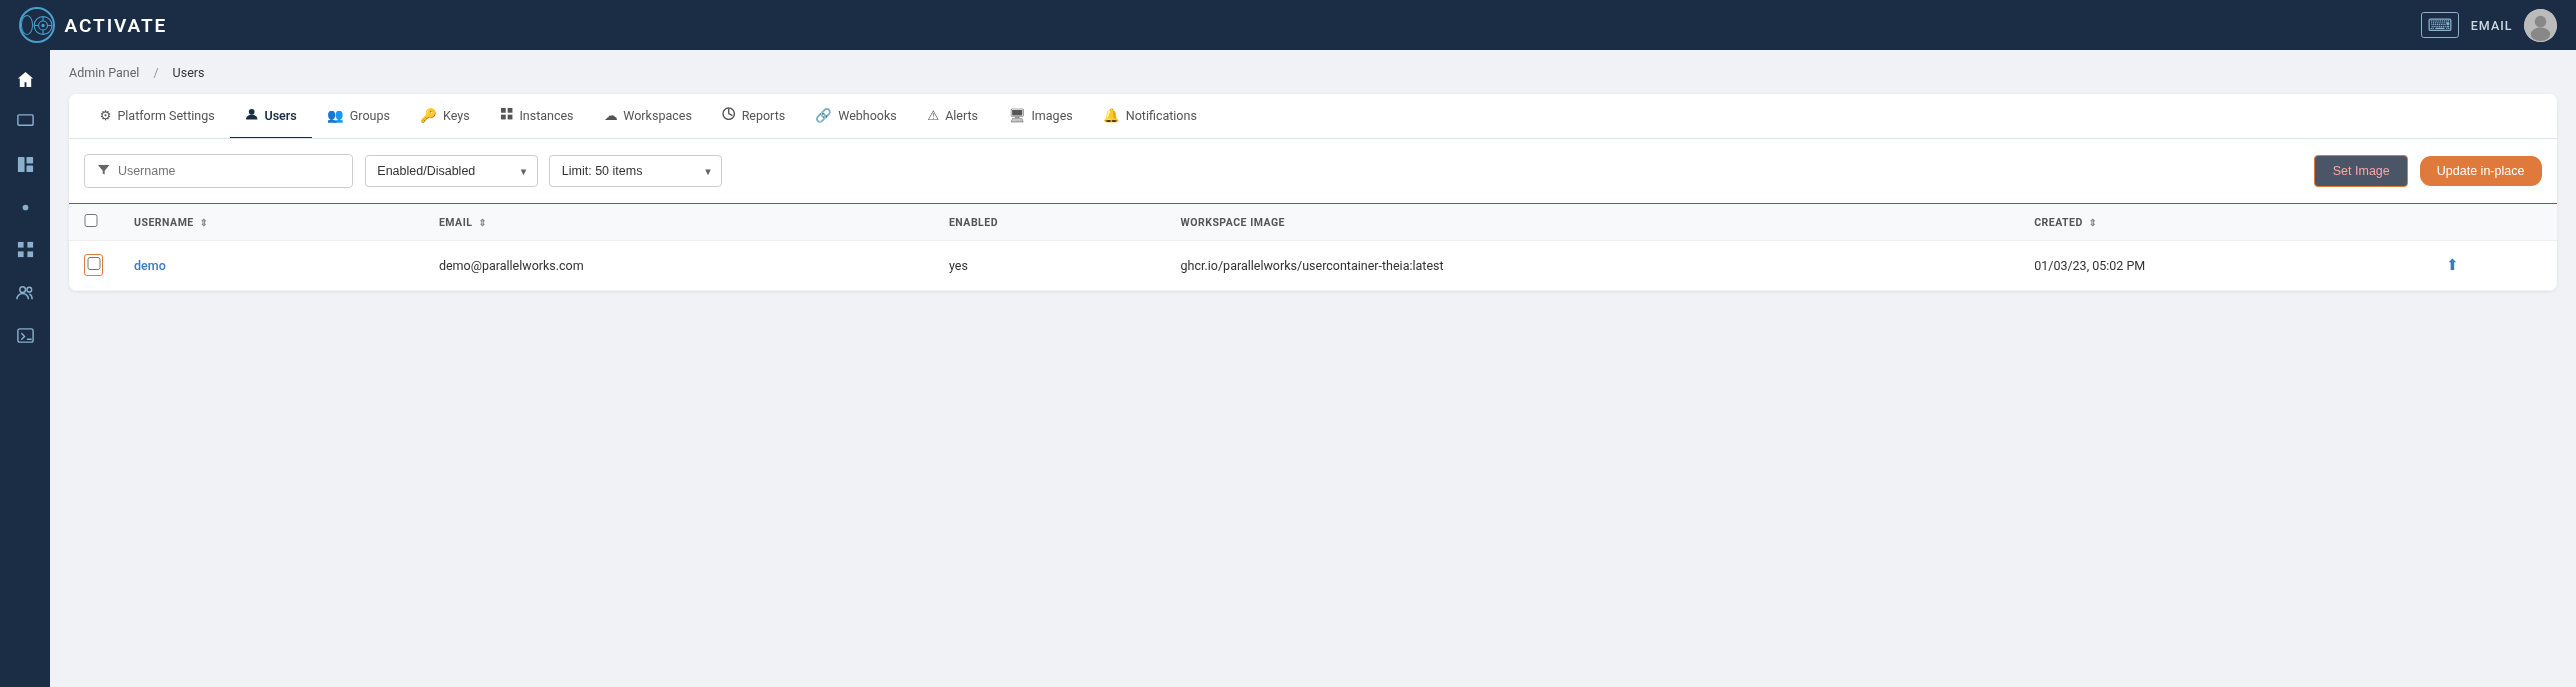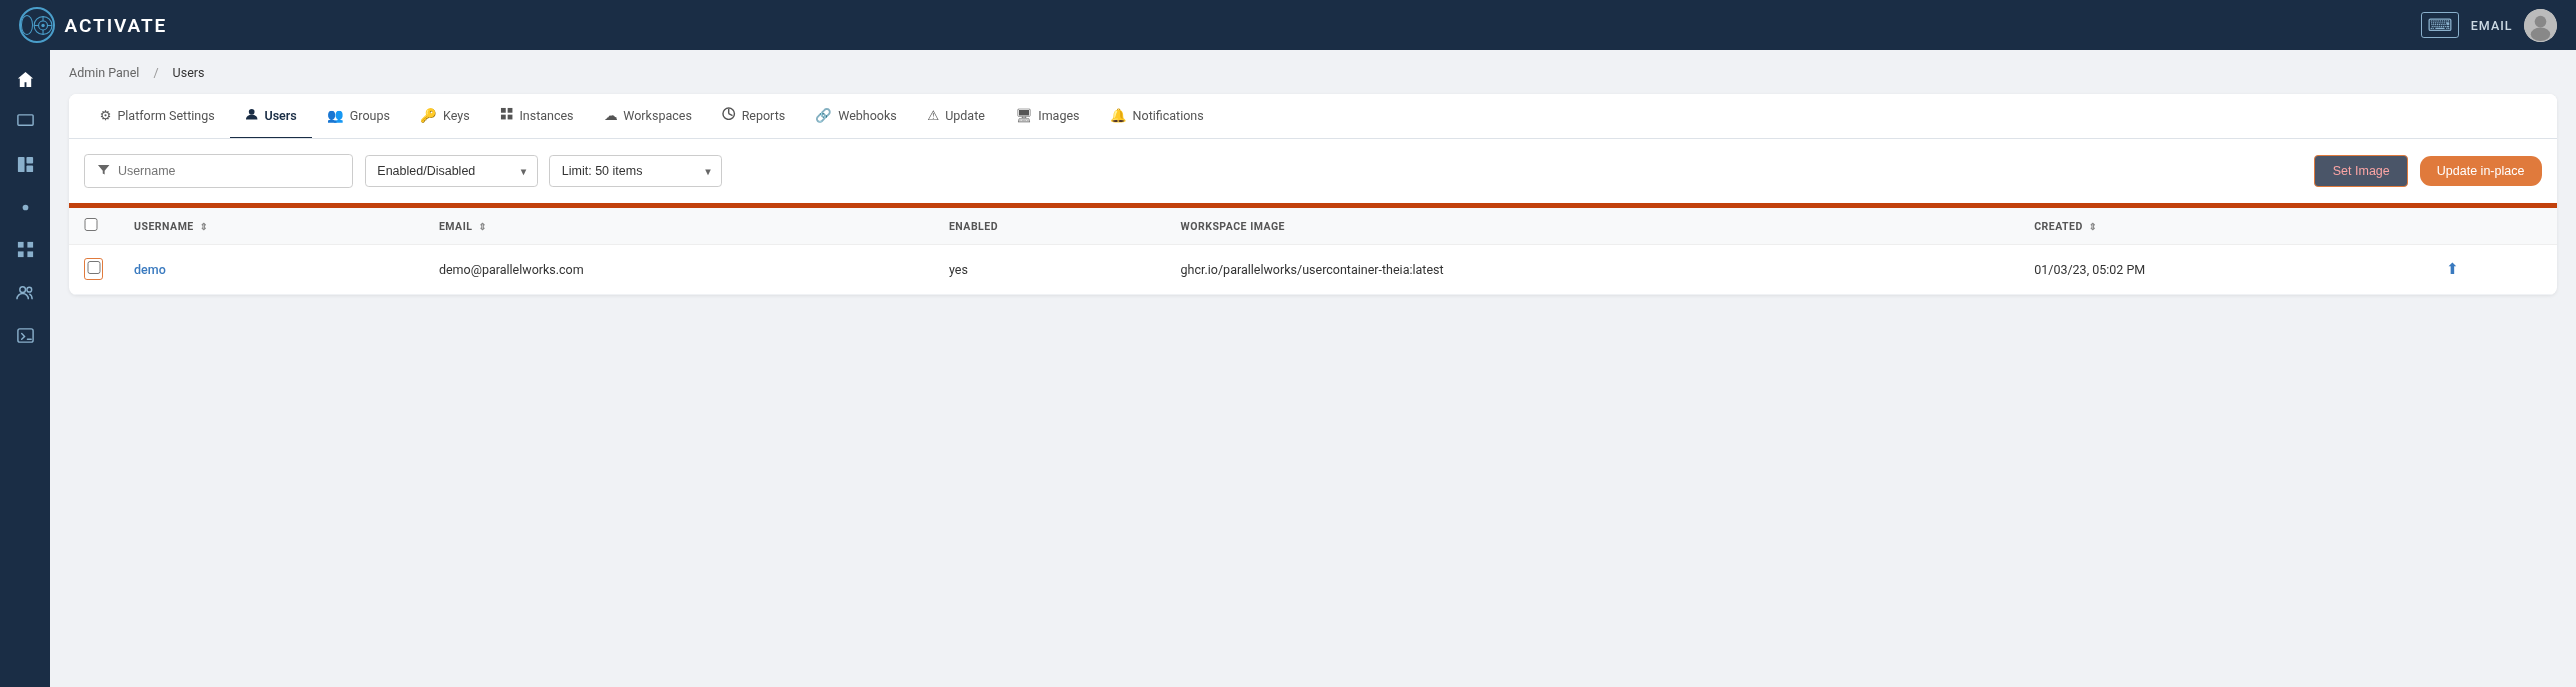--- a/index.html
+++ b/index.html
@@ -210,21 +210,21 @@
     }
 
     
     .table-wrapper { overflow-x: auto; }
     table {
       width: 100%;
       border-collapse: collapse;
     }
     thead tr {
       background: #f8f9fa;
-      border-top: 5px solid #c2410c;
+      border-top: 1px solid #c2410c;
       border-bottom: 1px solid #eee;
     }
     thead th {
       text-align: left;
       padding: 9.6px 15.3px;
       font-size: 10.5px;
       font-weight: 700;
       color: #555;
       letter-spacing: 0.5px;
       text-transform: uppercase;
@@ -407,21 +407,21 @@
             </svg>
         </span>
         <span>Reports</span>
       </div>
       <div class="tab">
         <span class="tab-icon">🔗</span>
         <span>Webhooks</span>
       </div>
       <div class="tab">
         <span class="tab-icon">⚠</span>
-        <span>Update</span>
+        <span>Alerts</span>
       </div>
       <div class="tab">
         <span class="tab-icon">🖥</span>
         <span>Images</span>
       </div>
       <div class="tab">
         <span class="tab-icon">🔔</span>
         <span>Notifications</span>
       </div>
     </div>

